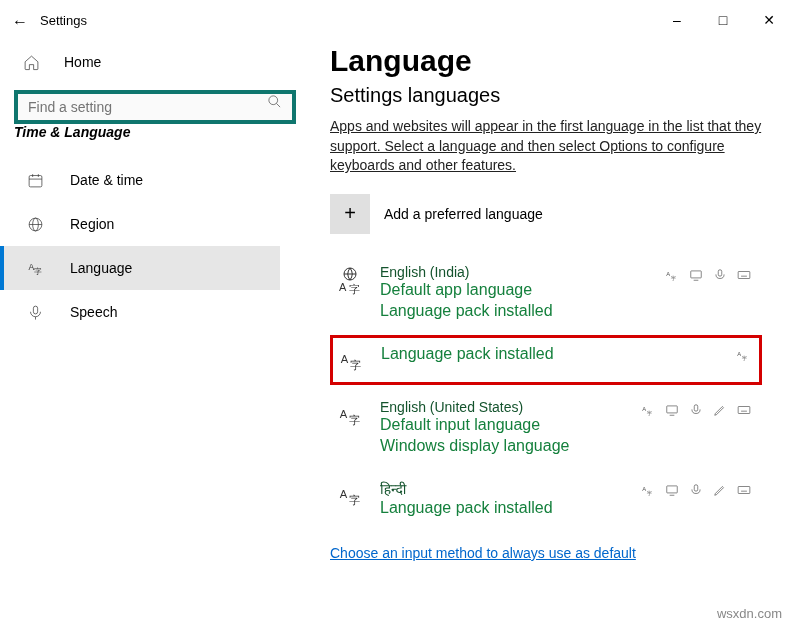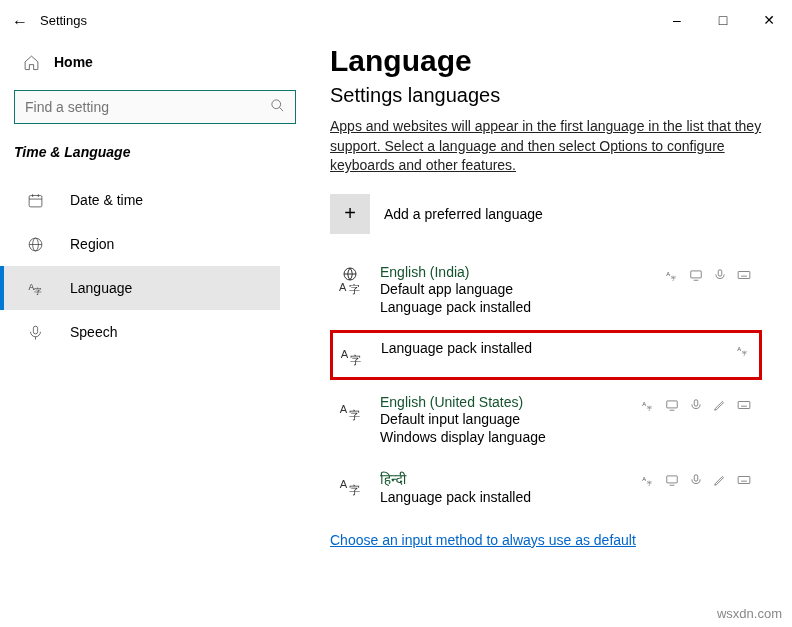--- a/index.html
+++ b/index.html
@@ -4,39 +4,39 @@
 <style>
 * { box-sizing: border-box; margin: 0; padding: 0; }
 body { font-family: "Segoe UI", Arial, sans-serif; background: #fff; width: 792px; height: 627px; overflow: hidden; font-size: 14px; color: #000; }
 .titlebar { height: 40px; display: flex; align-items: center; }
 .titlebar .back { width: 40px; text-align: center; font-size: 16px; }
 .titlebar .title { font-size: 13px; }
 .winctrl { margin-left: auto; display: flex; }
 .winctrl div { width: 46px; height: 40px; display: flex; align-items: center; justify-content: center; font-size: 14px; }
 .layout { display: flex; height: calc(100% - 40px); }
 .sidebar { width: 310px; padding: 0 14px; }
-.home-row { display: flex; align-items: center; height: 44px; gap: 14px; padding-left: 8px; margin-bottom: 6px; font-weight: bold; }
-.search { height: 34px; border: 1px solid #0f766e; background: #fafafa; display: flex; align-items: center; padding: 0 10px; margin-bottom: 20px; }
+.home-row { display: flex; align-items: center; height: 44px; gap: 24px; padding-left: 8px; margin-bottom: 6px; }
+.search { height: 34px; border: 4px solid #0f766e; background: #fafafa; display: flex; padding: 0 10px; }
 .search input { border: none; outline: none; flex: 1; background: transparent; font-size: 14px; color: #555; }
 .cat-title { font-weight: 600; font-size: 14px; padding-left: 0px; margin-bottom: 18px; font-style: italic; }
 .nav-item { display: flex; align-items: center; height: 44px; gap: 26px; padding-left: 8px; border-left: 4px solid transparent; width: 280px; margin-left: -14px; padding-left: 22px; }
 .nav-item.active { background: #e6e6e6; border-left-color: #0078d4; }
 .nav-icon { width: 18px; display: flex; justify-content: center; }
 .main { flex: 1; padding: 0 30px 0 20px; }
 .h1 { font-size: 30px; font-weight: 600; margin-top: 4px; }
 .h2 { font-size: 20px; font-weight: 400; margin-top: 6px; margin-bottom: 10px; }
 .desc { font-size: 14px; color: #222; line-height: 1.4; margin-bottom: 18px; max-width: 440px; text-decoration: underline; }
 .add-row { display: flex; align-items: center; gap: 14px; margin-bottom: 22px; }
 .add-btn { width: 40px; height: 40px; background: #e0e0e0; display: flex; align-items: center; justify-content: center; font-size: 20px; border: none; }
 .lang-item { display: flex; align-items: flex-start; padding: 8px 10px 8px 4px; gap: 14px; margin-bottom: 6px; }
 .lang-item.highlighted { border: 3px solid #d40000; padding: 6px 8px 6px 2px; }
 .lang-icon { width: 32px; height: 32px; flex-shrink: 0; display: flex; align-items: center; justify-content: center; font-size: 18px; }
 .lang-text { flex: 1; }
 .lang-name { font-size: 14px; color: #14532d; }
-.lang-sub { font-size: 14px; color: #000000; line-height: 1.3; }
+.lang-sub { font-size: 16px; color: #15803d; line-height: 1.3; }
 .lang-caps { display: flex; gap: 8px; color: #555; font-size: 12px; align-items: center; height: 18px; margin-top:2px;}
 .cap-icon { width: 16px; height: 16px; display:flex;align-items:center;justify-content:center; }
 .link { color: #0066cc; font-size: 14px; margin-top: 18px; display: block; }
 .watermark { position: absolute; bottom: 6px; right: 10px; font-size: 13px; color: #888; }
 svg { stroke: #333; fill: none; }
 </style>
 </head>
 <body>
 
 <div class="titlebar">

